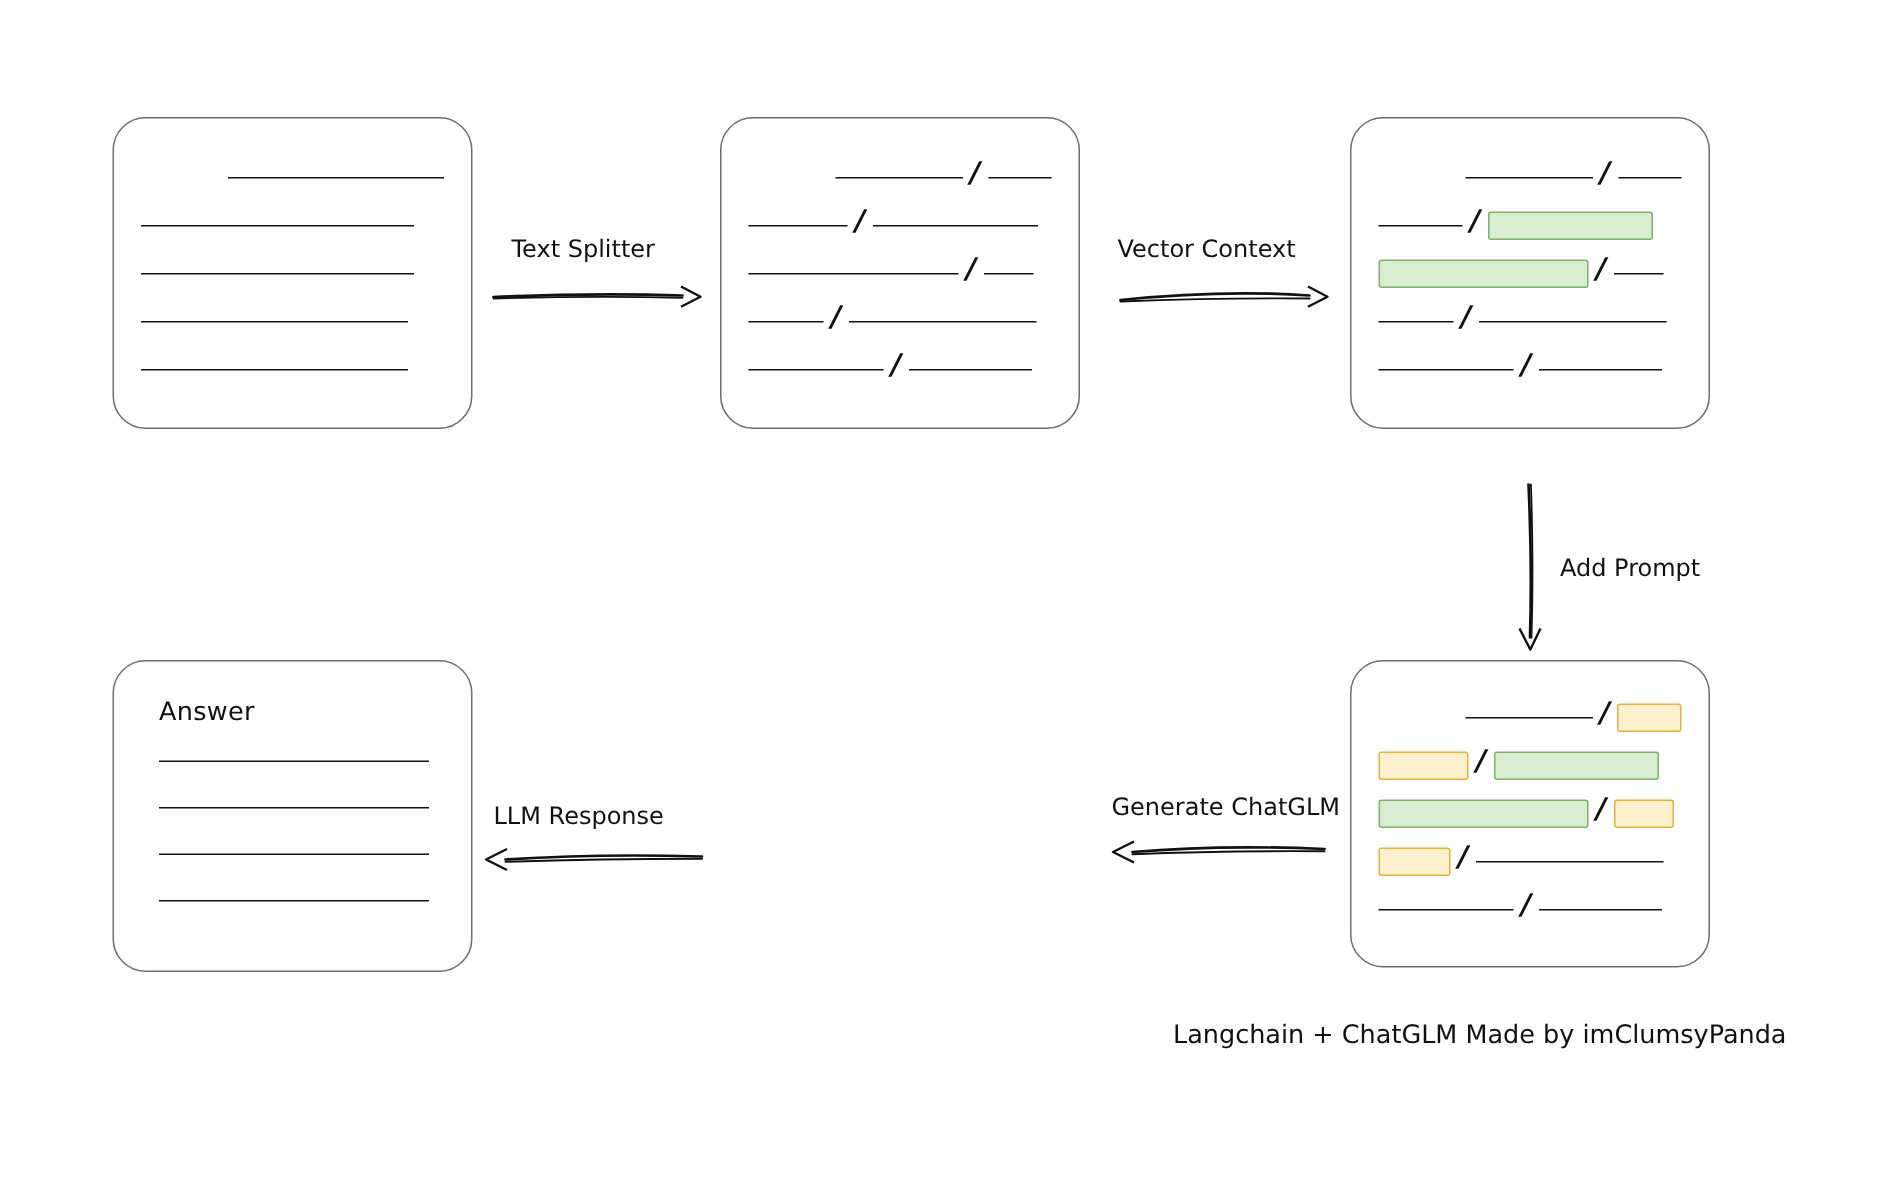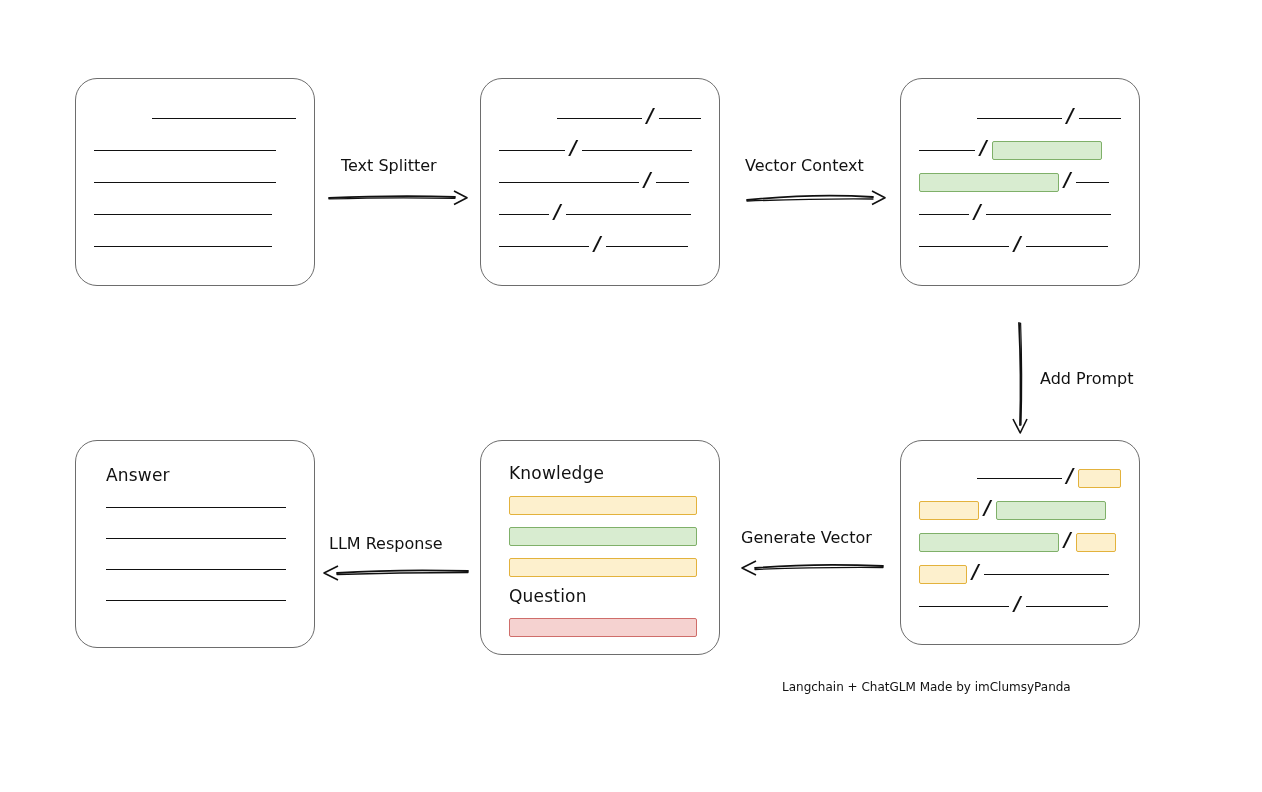--- a/index.html
+++ b/index.html
@@ -133,21 +133,21 @@
     white-space: nowrap;
   }
   svg.arrow-svg { position: absolute; overflow: visible; }
 
   
   #footer-credit {
     position: absolute;
     left: 782px;
     top: 680px;
     font-family: "DejaVu Sans", sans-serif;
-    font-size: 12px;
+    font-size: 17px;
     color: #111111;
     white-space: nowrap;
   }
 </style>
 </head>
 <body>
 
 <div class="canvas">
 
   <div class="doc-box" id="box-source">
@@ -281,42 +281,28 @@
         </div>
         <div class="row">
           <span class="rule" style="width: 90px;"></span>
           <span class="slash">/</span>
           <span class="rule" style="width: 82px;"></span>
         </div>
       </div>
   </div>
 
   <div class="arrow-group" style="left:738px; top:512px; width:150px; height:62px;">
-    <span class="arrow-label" style="left:3px; top:0px;">Generate Vector</span>
+    <span class="arrow-label" style="left:3px; top:0px;">Generate ChatGLM</span>
     <svg class="arrow-svg" width="150" height="30" style="left:0; top:28px;">
       <path d="M145,10 Q75,7 17,12" stroke="#111" stroke-width="1.8" fill="none" stroke-linecap="round"></path>
       <path d="M145,11.5 Q75,11 17,13.5" stroke="#111" stroke-width="1.3" fill="none" stroke-linecap="round"></path>
       <path d="M18,5 L4,12 L18,19" stroke="#111" stroke-width="1.6" fill="none" stroke-linejoin="round"></path>
     </svg>
   </div>
 
-  <div class="doc-box" id="box-prompt">
-    <div class="prompt-inner">
-      <div class="hand-label" style="margin-bottom:13px;">Knowledge</div>
-      <div id="knowledge-bars">
-          <div class="bar yellow" style="margin-bottom: 12px;"></div>
-          <div class="bar green" style="margin-bottom: 12px;"></div>
-          <div class="bar yellow" style="margin-bottom: 0px;"></div>
-        </div>
-      <div class="hand-label" style="margin-top:9px; margin-bottom:12px;">Question</div>
-      <div id="question-bars">
-          <div class="bar red" style="margin-bottom: 0px;"></div>
-        </div>
-    </div>
-  </div>
 
   <div class="arrow-group" style="left:320px; top:518px; width:152px; height:62px;">
     <span class="arrow-label" style="left:9px; top:0px;">LLM Response</span>
     <svg class="arrow-svg" width="152" height="30" style="left:0; top:27px;">
       <path d="M148,10 Q78,8 17,12" stroke="#111" stroke-width="1.8" fill="none" stroke-linecap="round"></path>
       <path d="M148,11.5 Q78,11.5 17,13.5" stroke="#111" stroke-width="1.3" fill="none" stroke-linecap="round"></path>
       <path d="M18,5 L4,12 L18,19" stroke="#111" stroke-width="1.6" fill="none" stroke-linejoin="round"></path>
     </svg>
   </div>
 

